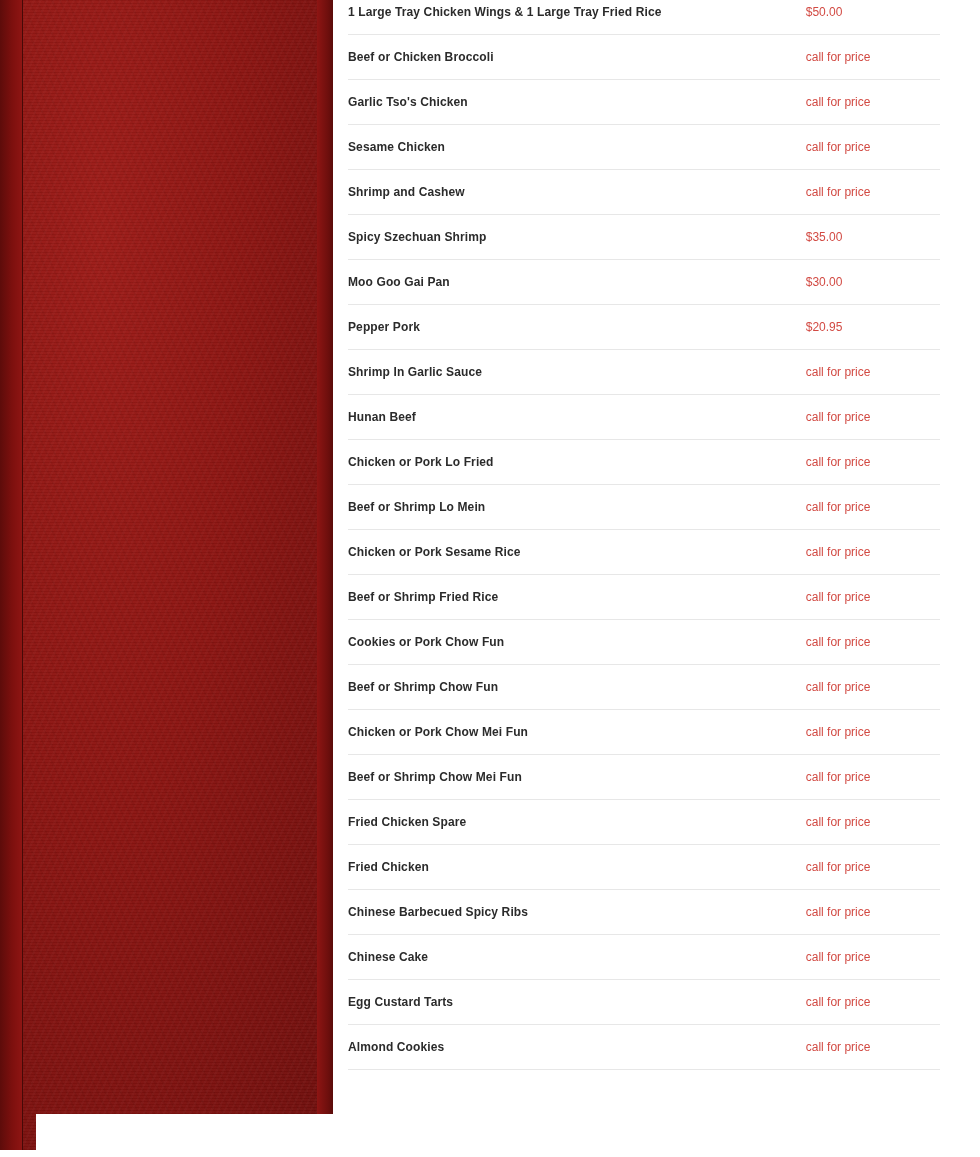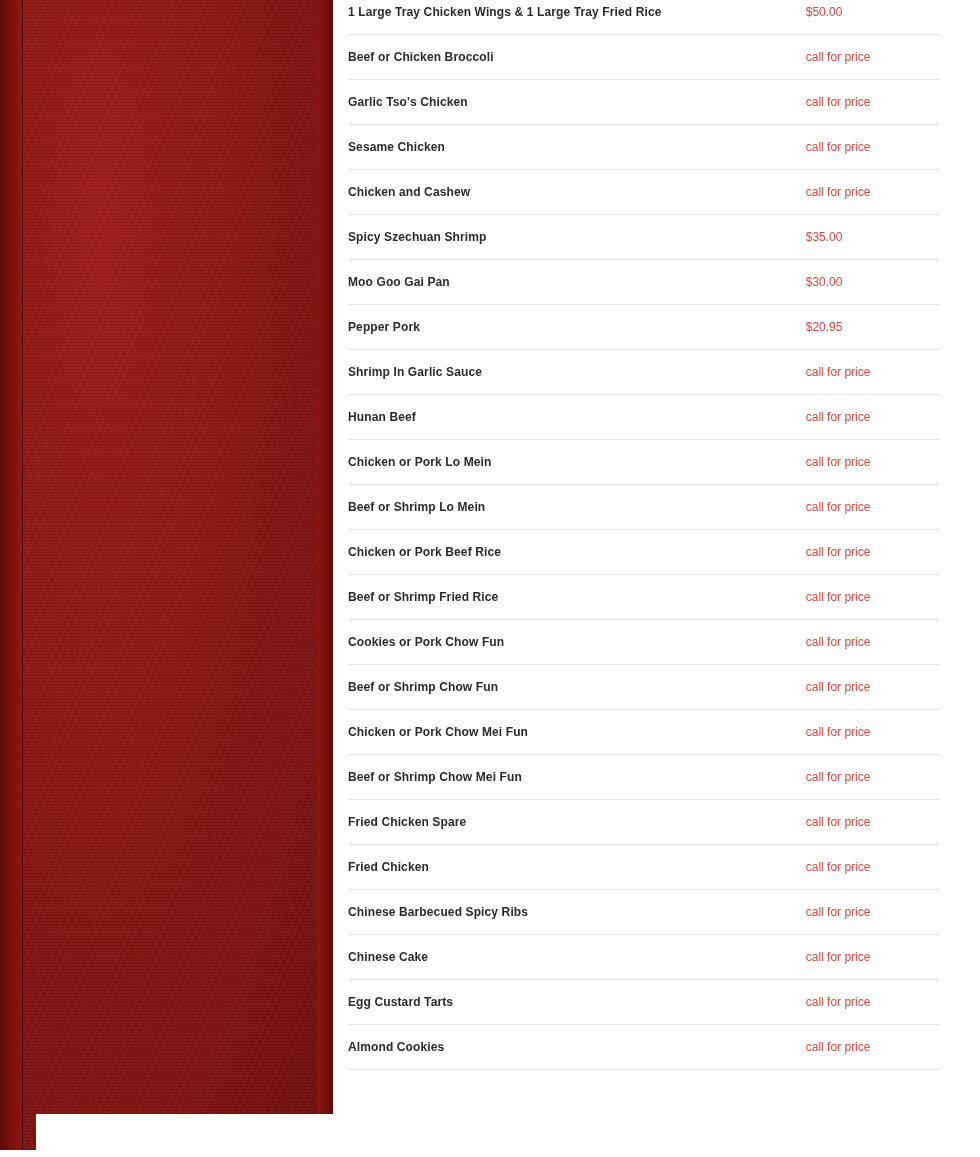--- a/index.html
+++ b/index.html
@@ -165,21 +165,21 @@
         </tr>
         <tr>
           <td class="item-name">Garlic Tso's Chicken</td>
           <td class="item-price">call for price</td>
         </tr>
         <tr>
           <td class="item-name">Sesame Chicken</td>
           <td class="item-price">call for price</td>
         </tr>
         <tr>
-          <td class="item-name">Chicken and Cashew</td>
+          <td class="item-name">Shrimp and Cashew</td>
           <td class="item-price">call for price</td>
         </tr>
         <tr>
           <td class="item-name">Spicy Szechuan Shrimp</td>
           <td class="item-price">$35.00</td>
         </tr>
         <tr>
           <td class="item-name">Moo Goo Gai Pan</td>
           <td class="item-price">$30.00</td>
         </tr>
@@ -189,29 +189,29 @@
         </tr>
         <tr>
           <td class="item-name">Shrimp In Garlic Sauce</td>
           <td class="item-price">call for price</td>
         </tr>
         <tr>
           <td class="item-name">Hunan Beef</td>
           <td class="item-price">call for price</td>
         </tr>
         <tr>
-          <td class="item-name">Chicken or Pork Lo Mein</td>
+          <td class="item-name">Chicken or Pork Lo Fried</td>
           <td class="item-price">call for price</td>
         </tr>
         <tr>
           <td class="item-name">Beef or Shrimp Lo Mein</td>
           <td class="item-price">call for price</td>
         </tr>
         <tr>
-          <td class="item-name">Chicken or Pork Beef Rice</td>
+          <td class="item-name">Chicken or Pork Sesame Rice</td>
           <td class="item-price">call for price</td>
         </tr>
         <tr>
           <td class="item-name">Beef or Shrimp Fried Rice</td>
           <td class="item-price">call for price</td>
         </tr>
         <tr>
           <td class="item-name">Cookies or Pork Chow Fun</td>
           <td class="item-price">call for price</td>
         </tr>

